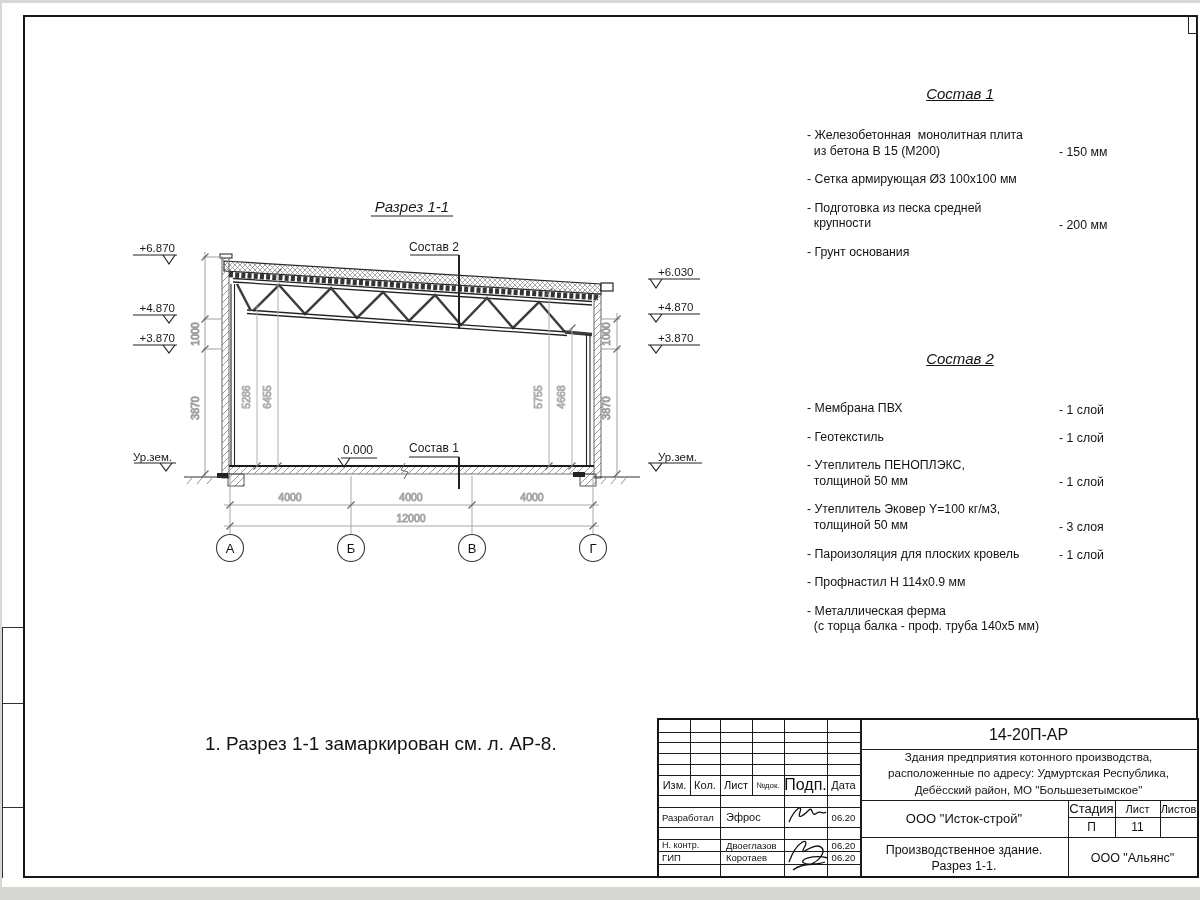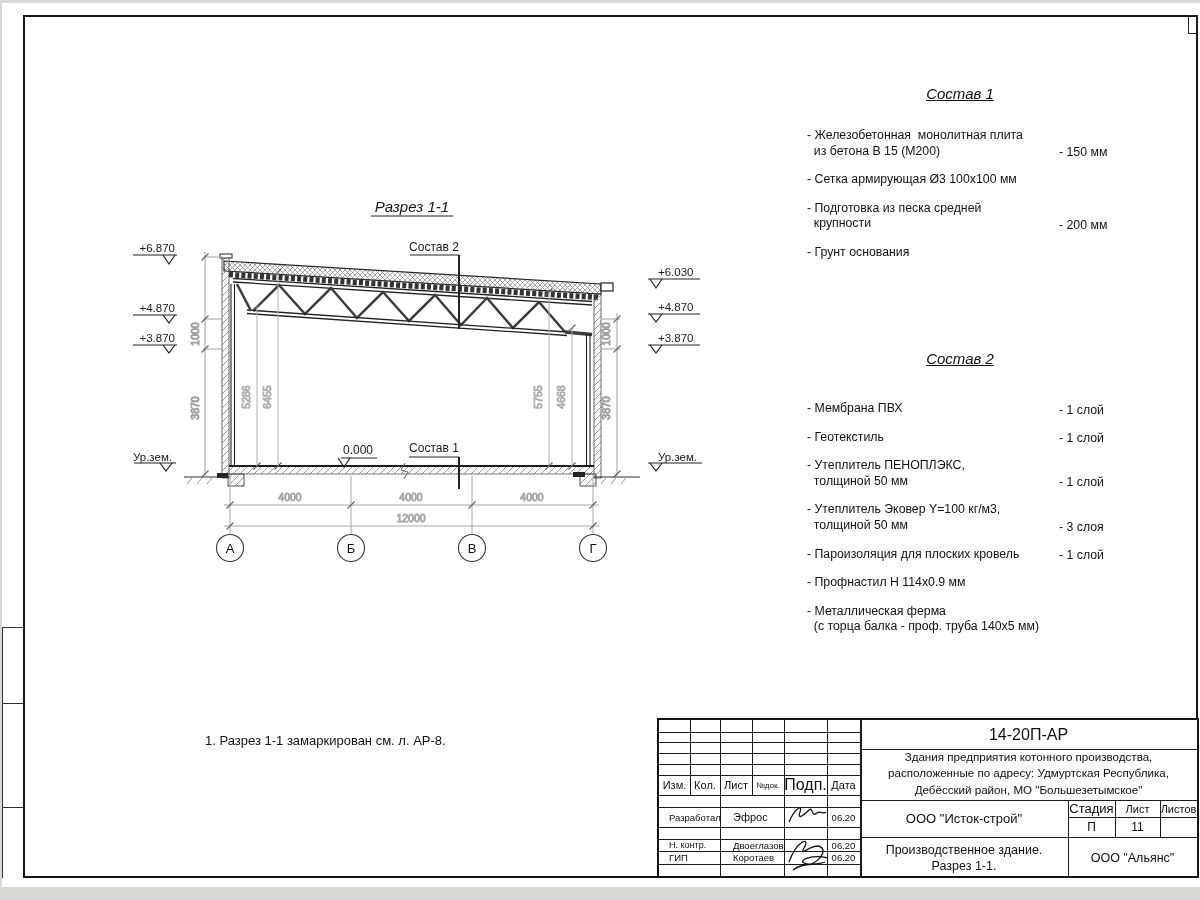--- a/index.html
+++ b/index.html
@@ -9,27 +9,27 @@
   .band{background:#d7d7d3;}
   .frame{border:2px solid #161616;box-sizing:border-box;}
   .mark{background:#333;}
   
   .sostav{width:306px;}
   .ctitle{text-align:center;font-style:italic;font-size:15px;text-decoration:underline;color:#131313;}
   .crow{display:flex;margin-bottom:13px;}
   .cname{flex:0 0 252px;font-size:12.3px;line-height:1.27;white-space:pre-wrap;color:#131313;}
   .cval{font-size:12.3px;white-space:nowrap;align-self:flex-end;color:#131313;}
   
-  .note{font-size:13px;color:#131313;}
+  .note{font-size:19px;color:#131313;}
   
   .tb{box-sizing:border-box;border:2px solid #141414;background:#fff;}
   .vln{position:absolute;width:1px;background:#1c1c1c;}
   .hln{position:absolute;height:1px;background:#1c1c1c;}
   .tbt{position:absolute;display:flex;align-items:center;justify-content:center;text-align:center;color:#101010;}
-  .tbl{justify-content:flex-start;padding-left:10px;box-sizing:border-box;text-align:right;}
+  .tbl{justify-content:flex-start;padding-left:3px;box-sizing:border-box;text-align:right;}
   
   .dimt{fill:#8f8f8f;font-size:10.5px;font-family:"Liberation Sans",sans-serif;}
   .lbl{fill:#1a1a1a;font-size:12px;font-family:"Liberation Sans",sans-serif;}
   .elev{fill:#1a1a1a;font-size:11.5px;font-family:"Liberation Sans",sans-serif;}
   .axl{fill:#111;font-size:13px;font-family:"Liberation Sans",sans-serif;}
   .ttl{fill:#1a1a1a;font-size:15px;font-style:italic;font-family:"Liberation Sans",sans-serif;}
 </style>
 </head>
 <body>
 

